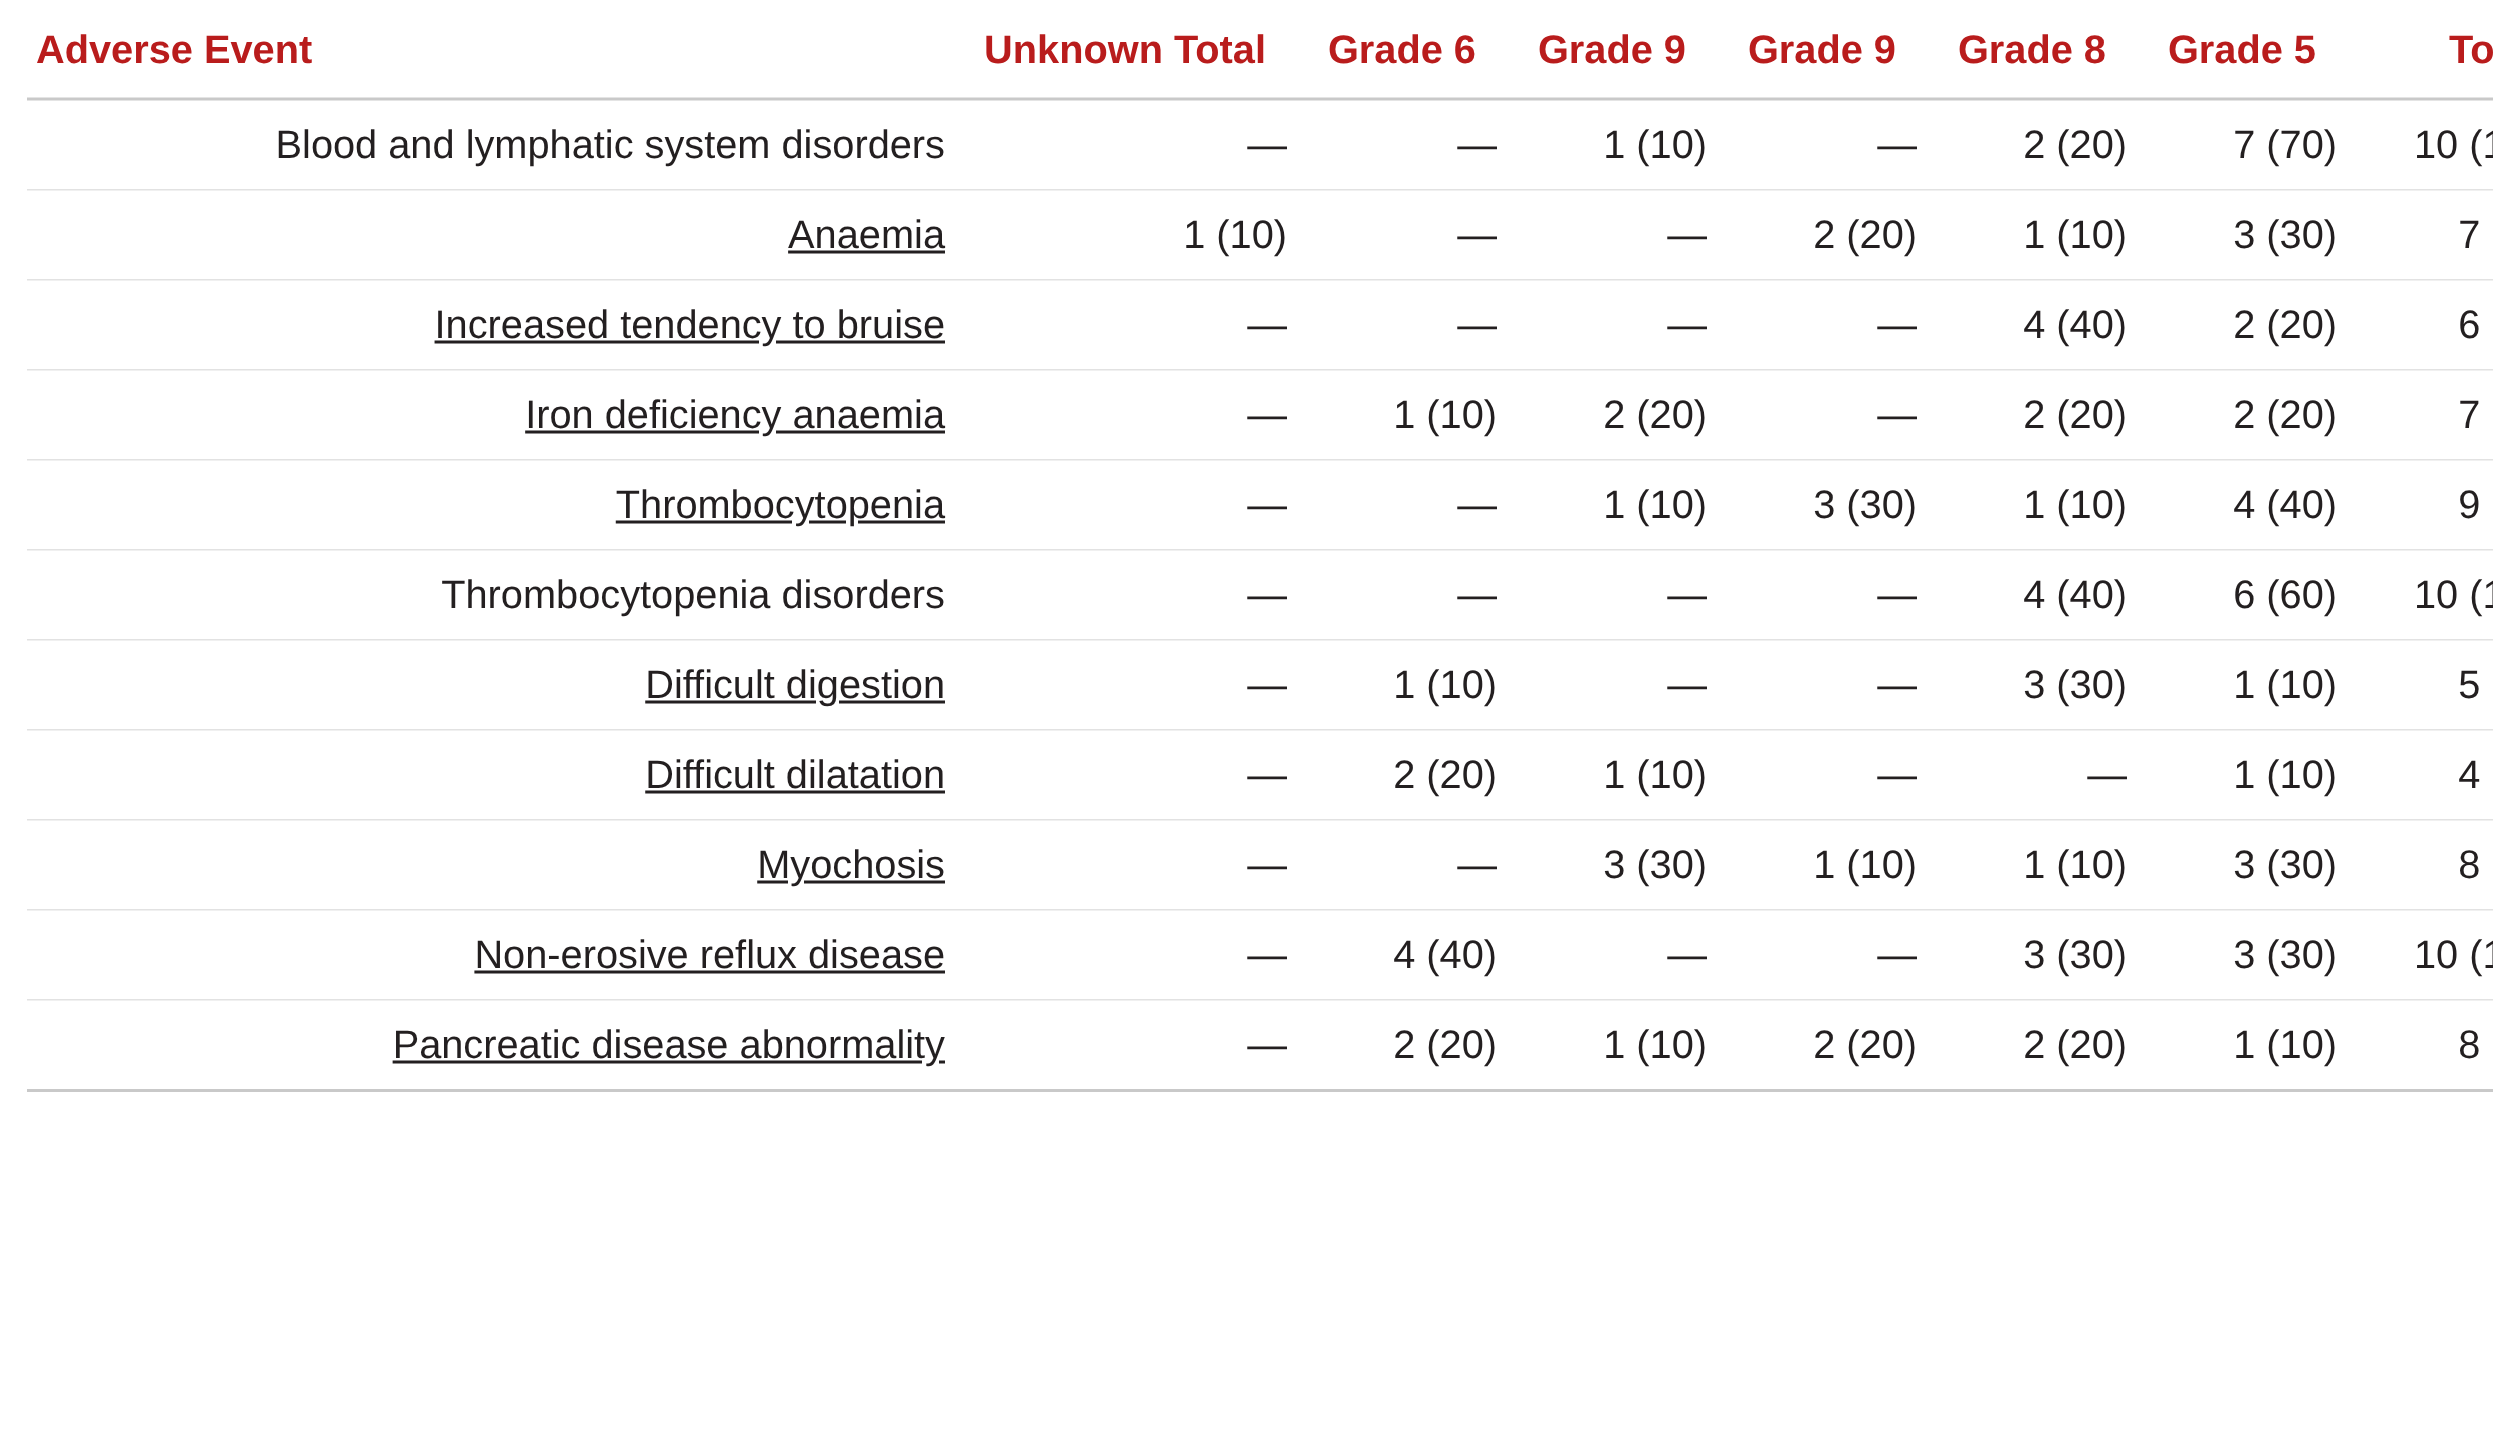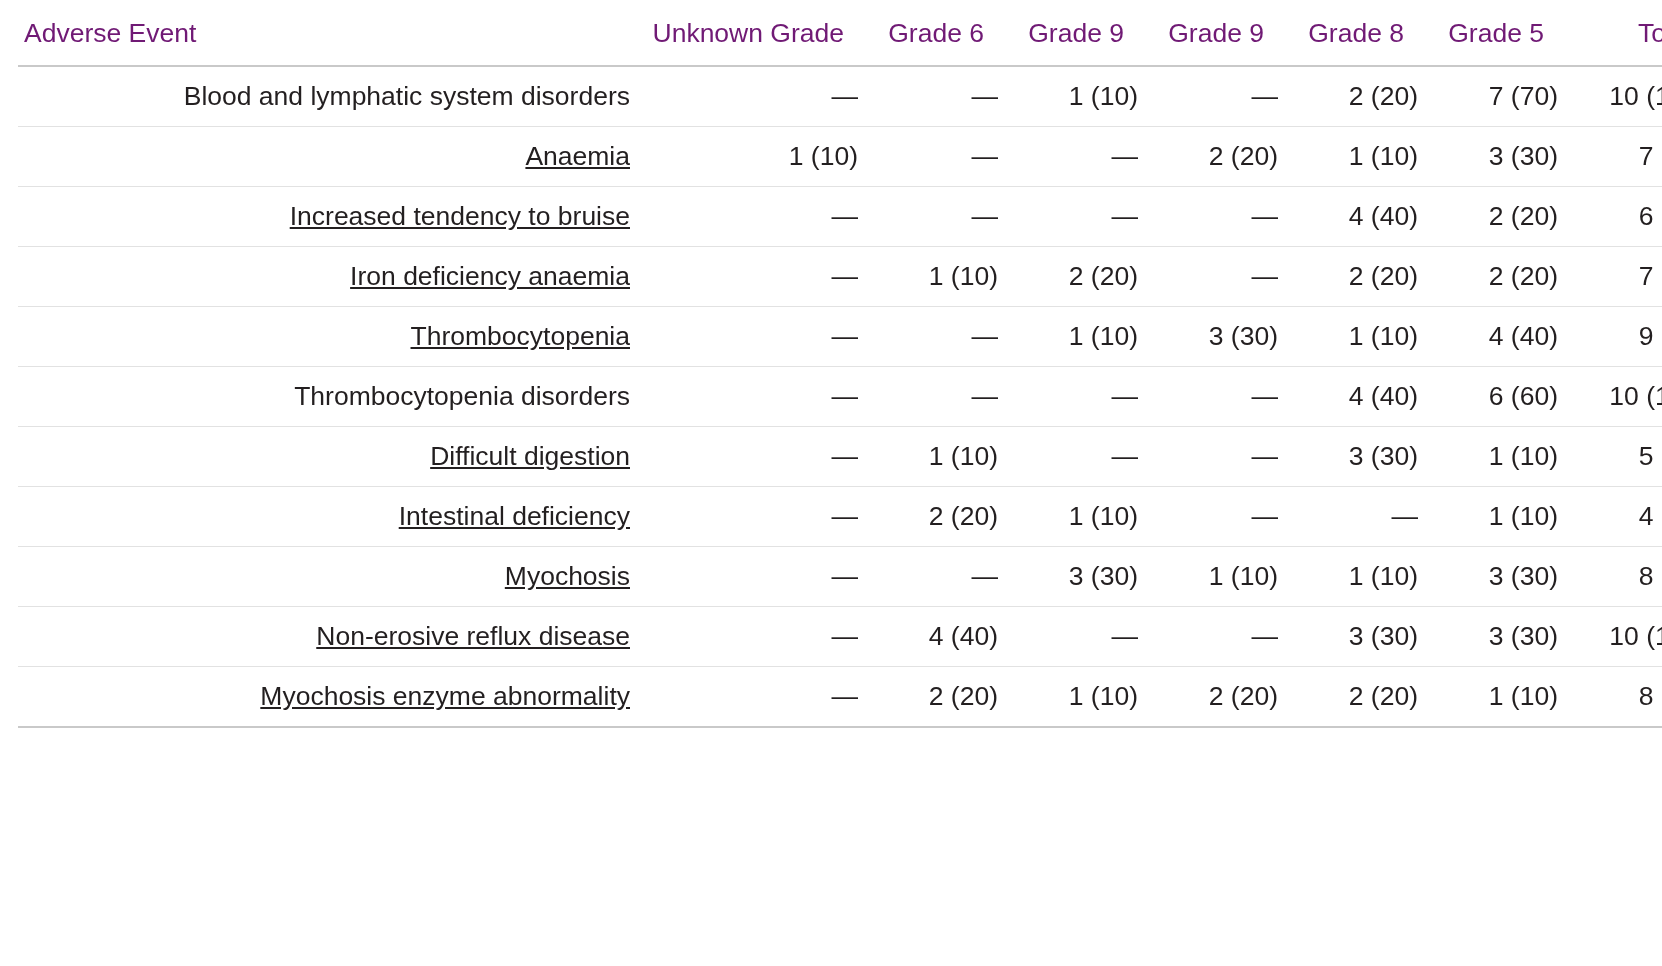--- a/index.html
+++ b/index.html
@@ -19,23 +19,23 @@
     box-sizing: border-box;
     width: 1662px;
   }
   table.ae-table {
     border-collapse: collapse;
     width: 1626px;
     table-layout: fixed;
     font-size: 26px;
   }
   table.ae-table thead th {
-    font-weight: normal;
+    font-weight: bold;
     font-size: 26.5px;
-    color: #701a75;
+    color: #b91c1c;
     padding: 10px 0 16px 0;
     vertical-align: bottom;
     border-bottom: 2px solid #c9c9c9;
     white-space: nowrap;
   }
   table.ae-table thead th.col-event {
     text-align: left;
     padding-left: 6px;
   }
   table.ae-table thead th.num {
@@ -85,21 +85,21 @@
       <col class="c-g1">
       <col class="c-g2">
       <col class="c-g3">
       <col class="c-g4">
       <col class="c-g5">
       <col class="c-total">
     </colgroup>
     <thead>
       <tr>
         <th class="col-event">Adverse Event</th>
-        <th class="num">Unknown Grade</th>
+        <th class="num">Unknown Total</th>
         <th class="num">Grade 6</th>
         <th class="num">Grade 9</th>
         <th class="num">Grade 9</th>
         <th class="num">Grade 8</th>
         <th class="num">Grade 5</th>
         <th class="num">Total</th>
       </tr>
     </thead>
     <tbody id="table-body">
         <tr>
@@ -166,21 +166,21 @@
           <td class="event indent">Difficult digestion</td>
           <td class="num">—</td>
           <td class="num">1 (10)</td>
           <td class="num">—</td>
           <td class="num">—</td>
           <td class="num">3 (30)</td>
           <td class="num">1 (10)</td>
           <td class="num">5 (50)</td>
         </tr>
         <tr>
-          <td class="event indent">Intestinal deficiency</td>
+          <td class="event indent">Difficult dilatation</td>
           <td class="num">—</td>
           <td class="num">2 (20)</td>
           <td class="num">1 (10)</td>
           <td class="num">—</td>
           <td class="num">—</td>
           <td class="num">1 (10)</td>
           <td class="num">4 (40)</td>
         </tr>
         <tr>
           <td class="event indent">Myochosis</td>
@@ -196,21 +196,21 @@
           <td class="event indent">Non-erosive reflux disease</td>
           <td class="num">—</td>
           <td class="num">4 (40)</td>
           <td class="num">—</td>
           <td class="num">—</td>
           <td class="num">3 (30)</td>
           <td class="num">3 (30)</td>
           <td class="num">10 (100)</td>
         </tr>
         <tr>
-          <td class="event indent">Myochosis enzyme abnormality</td>
+          <td class="event indent">Pancreatic disease abnormality</td>
           <td class="num">—</td>
           <td class="num">2 (20)</td>
           <td class="num">1 (10)</td>
           <td class="num">2 (20)</td>
           <td class="num">2 (20)</td>
           <td class="num">1 (10)</td>
           <td class="num">8 (80)</td>
         </tr>
       </tbody>
   </table>

